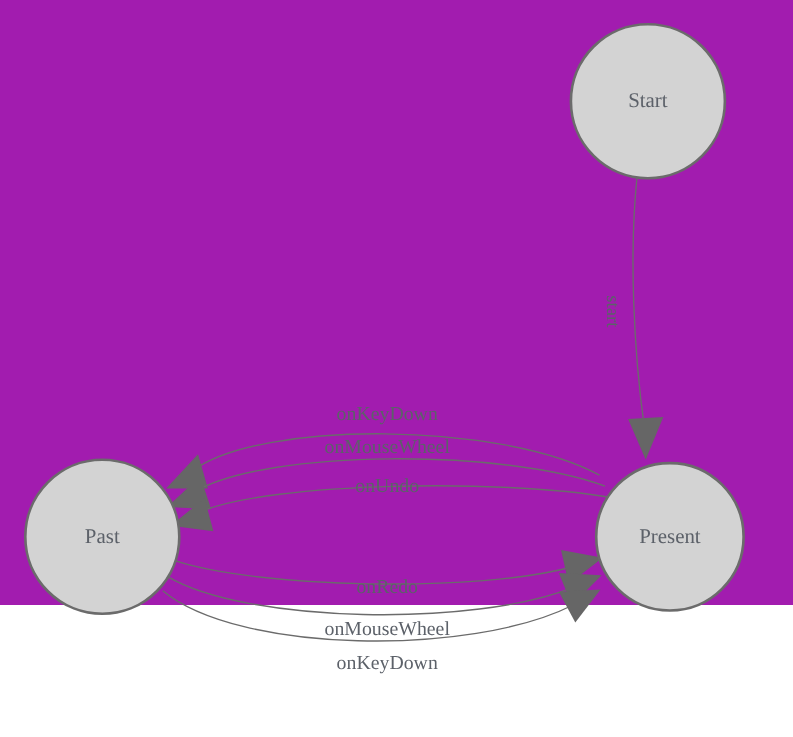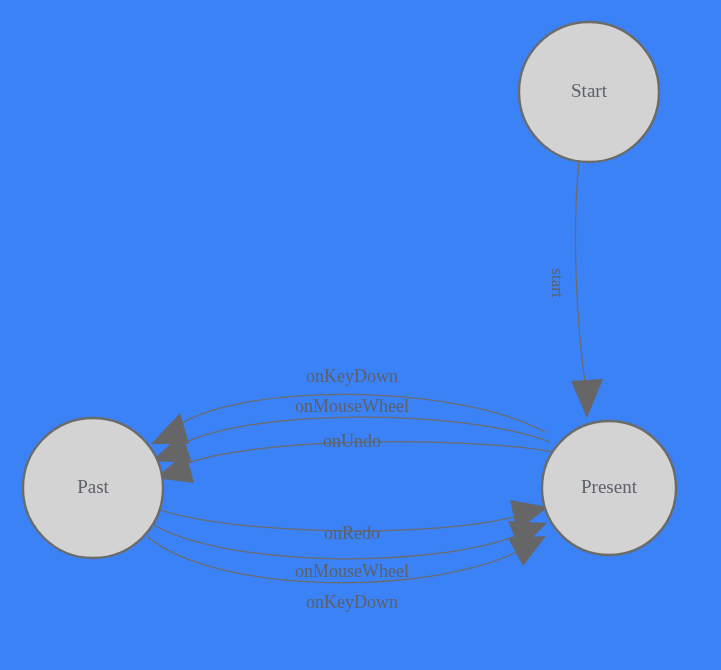--- a/index.html
+++ b/index.html
@@ -9,22 +9,22 @@
   }
   body {
     width: 721px;
     height: 670px;
     overflow: hidden;
     font-family: "Liberation Serif", "DejaVu Serif", serif;
   }
   #diagram-root {
     position: relative;
     width: 721px;
-    height: 670px;
-    background: #3b82f6;
+    height: 550px;
+    background: #a21caf;
   }
   svg.diagram-canvas {
     display: block;
     width: 721px;
     height: 670px;
   }
   .node-shape {
     fill: #d3d3d3;
     stroke: #6b6b6b;
     stroke-width: 2.4;

